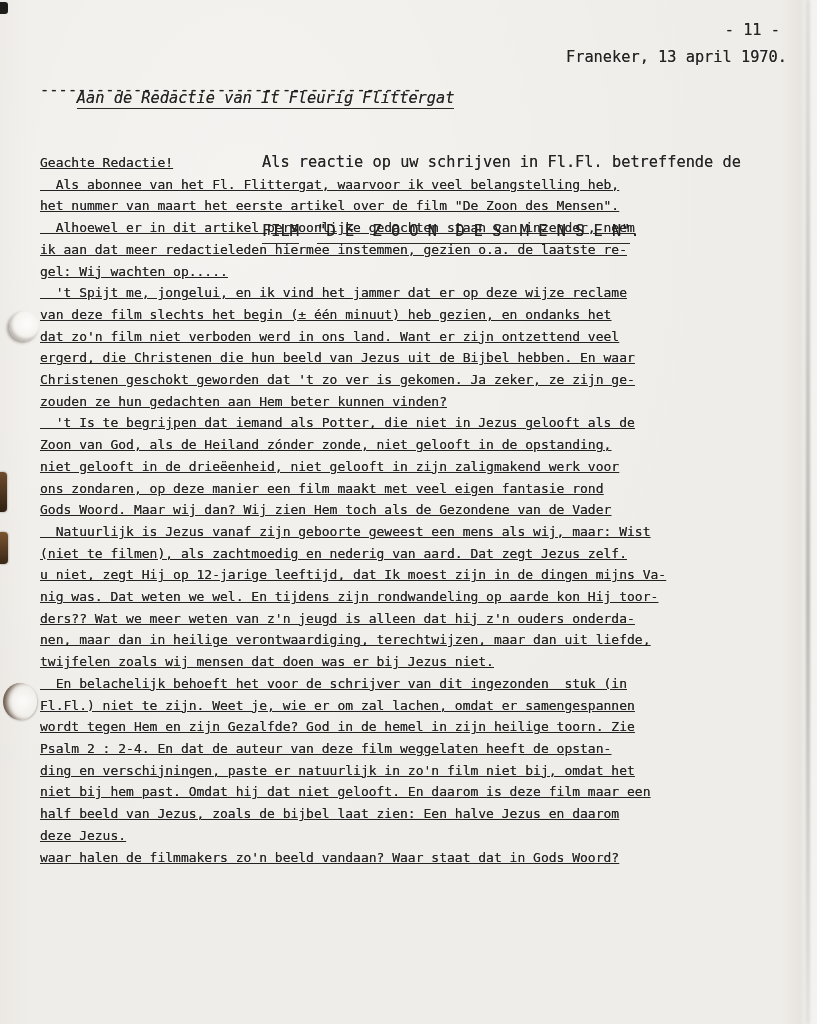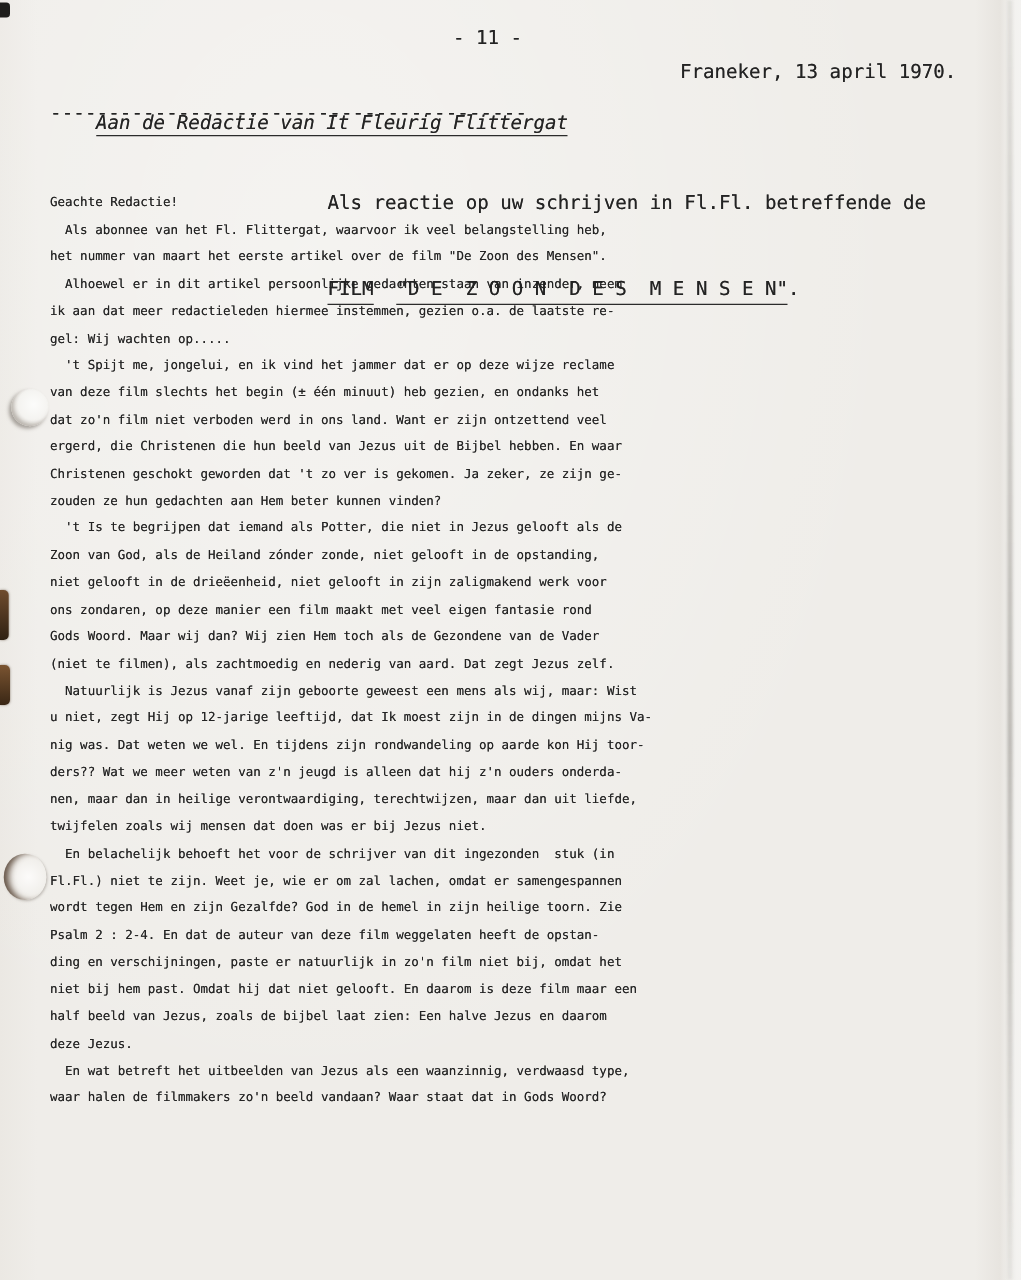--- a/index.html
+++ b/index.html
@@ -16,29 +16,29 @@
       radial-gradient(ellipse at 30% 20%, rgba(255,255,255,.35), rgba(255,255,255,0) 60%),
       linear-gradient(to right, #ebe8e3 0px, #efede9 30px, #efede9 780px, #e7e4df 800px, #f2f1ee 808px, #f4f3f1 817px);
     color:#232323;
     overflow:hidden;
   }
   .typ{
     white-space:pre;
     font-size:15.3px;
     text-shadow:0 0 .5px rgba(20,20,20,.65);
   }
-  .page-number{position:absolute;left:0;top:20px;width:780px;text-align:center;line-height:20px;}
-  .dateline{position:absolute;right:52px;top:47px;line-height:20px;}
+  .page-number{position:absolute;left:0;top:20px;width:780px;text-align:right;line-height:20px;}
+  .dateline{position:absolute;right:30px;top:47px;line-height:20px;}
   .addressee-block{position:absolute;left:40px;top:68px;line-height:20px;font-style:italic;}
   .addressee-line{border-bottom:1.5px solid #2b2b2b;padding-bottom:1px;}
   .addressee-dashes{position:absolute;left:40px;top:80px;line-height:20px;letter-spacing:.1px;}
   .subject-block{position:absolute;left:262px;top:105px;line-height:23px;}
   .u{border-bottom:1.5px solid #2b2b2b;padding-bottom:3px;margin-top:20px;}
   .body-block{position:absolute;left:40px;top:152px;width:760px;}
-  .body-line{white-space:pre;font-size:10px;line-height:21.7px;text-shadow:0 0 .5px rgba(20,20,20,.65);}
+  .body-line{white-space:pre;font-size:13px;line-height:21.7px;text-shadow:0 0 .5px rgba(20,20,20,.65);text-decoration:underline;}
   
   .edge-shadow{position:absolute;right:7px;top:0;bottom:0;width:4px;
     background:linear-gradient(to bottom, rgba(150,145,138,.18), rgba(110,105,98,.42) 58%, rgba(150,145,138,.15));
     filter:blur(1.2px);}
   .corner-mark{position:absolute;left:0;top:2px;width:8px;height:12px;background:#1e1d1b;border-radius:0 3px 3px 0;}
   .hole-punch-1{position:absolute;left:9px;top:311px;width:30px;height:30px;border-radius:50%;
     background:radial-gradient(circle at 60% 42%, #fcfcfb 0%, #f4f3f0 50%, #dcd8d2 78%, #bab5ad 100%);
     box-shadow:-2px 2px 3px rgba(95,88,80,.5), inset 2px -2px 3px rgba(120,112,102,.35);}
   .hole-punch-2{position:absolute;left:3px;top:683px;width:34px;height:37px;border-radius:50%;
     background:radial-gradient(circle at 58% 50%, #fcfbfa 0%, #f1efeb 55%, #ddd8d1 80%, #c6c0b7 100%);
@@ -85,32 +85,31 @@
       <div class="body-line">van deze film slechts het begin (± één minuut) heb gezien, en ondanks het</div>
       <div class="body-line">dat zo'n film niet verboden werd in ons land. Want er zijn ontzettend veel</div>
       <div class="body-line">ergerd, die Christenen die hun beeld van Jezus uit de Bijbel hebben. En waar</div>
       <div class="body-line">Christenen geschokt geworden dat 't zo ver is gekomen. Ja zeker, ze zijn ge-</div>
       <div class="body-line">zouden ze hun gedachten aan Hem beter kunnen vinden?</div>
       <div class="body-line">  't Is te begrijpen dat iemand als Potter, die niet in Jezus gelooft als de</div>
       <div class="body-line">Zoon van God, als de Heiland zónder zonde, niet gelooft in de opstanding,</div>
       <div class="body-line">niet gelooft in de drieëenheid, niet gelooft in zijn zaligmakend werk voor</div>
       <div class="body-line">ons zondaren, op deze manier een film maakt met veel eigen fantasie rond</div>
       <div class="body-line">Gods Woord. Maar wij dan? Wij zien Hem toch als de Gezondene van de Vader</div>
+      <div class="body-line">  Natuurlijk is Jezus vanaf zijn geboorte geweest een mens als wij, maar: Wist</div>
       <div class="body-line">(niet te filmen), als zachtmoedig en nederig van aard. Dat zegt Jezus zelf.</div>
-      <div class="body-line">  Natuurlijk is Jezus vanaf zijn geboorte geweest een mens als wij, maar: Wist</div>
       <div class="body-line">u niet, zegt Hij op 12-jarige leeftijd, dat Ik moest zijn in de dingen mijns Va-</div>
       <div class="body-line">nig was. Dat weten we wel. En tijdens zijn rondwandeling op aarde kon Hij toor-</div>
       <div class="body-line">ders?? Wat we meer weten van z'n jeugd is alleen dat hij z'n ouders onderda-</div>
       <div class="body-line">nen, maar dan in heilige verontwaardiging, terechtwijzen, maar dan uit liefde,</div>
       <div class="body-line">twijfelen zoals wij mensen dat doen was er bij Jezus niet.</div>
       <div class="body-line">  En belachelijk behoeft het voor de schrijver van dit ingezonden  stuk (in</div>
       <div class="body-line">Fl.Fl.) niet te zijn. Weet je, wie er om zal lachen, omdat er samengespannen</div>
       <div class="body-line">wordt tegen Hem en zijn Gezalfde? God in de hemel in zijn heilige toorn. Zie</div>
       <div class="body-line">Psalm 2 : 2-4. En dat de auteur van deze film weggelaten heeft de opstan-</div>
       <div class="body-line">ding en verschijningen, paste er natuurlijk in zo'n film niet bij, omdat het</div>
       <div class="body-line">niet bij hem past. Omdat hij dat niet gelooft. En daarom is deze film maar een</div>
       <div class="body-line">half beeld van Jezus, zoals de bijbel laat zien: Een halve Jezus en daarom</div>
       <div class="body-line">deze Jezus.</div>
-      <div class="body-line">  En wat betreft het uitbeelden van Jezus als een waanzinnig, verdwaasd type,</div>
       <div class="body-line">waar halen de filmmakers zo'n beeld vandaan? Waar staat dat in Gods Woord?</div>
     </div>
 
 </div>
 
 </body></html>

